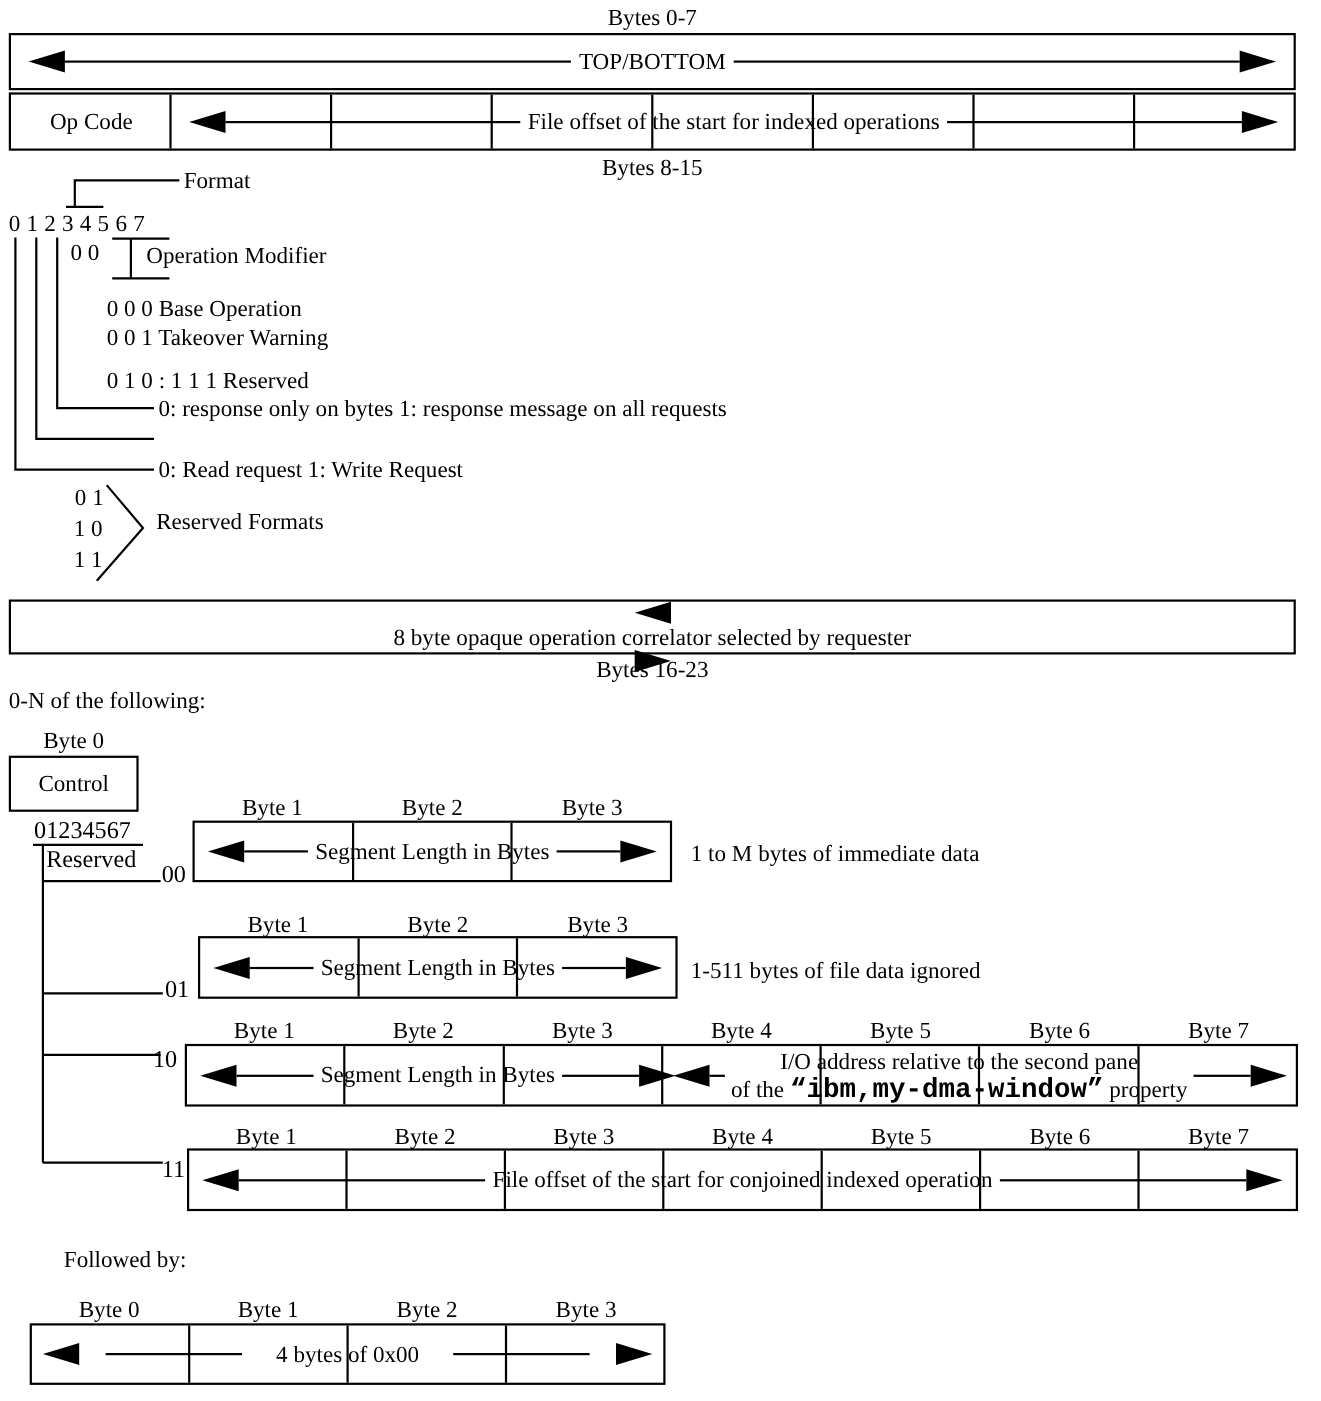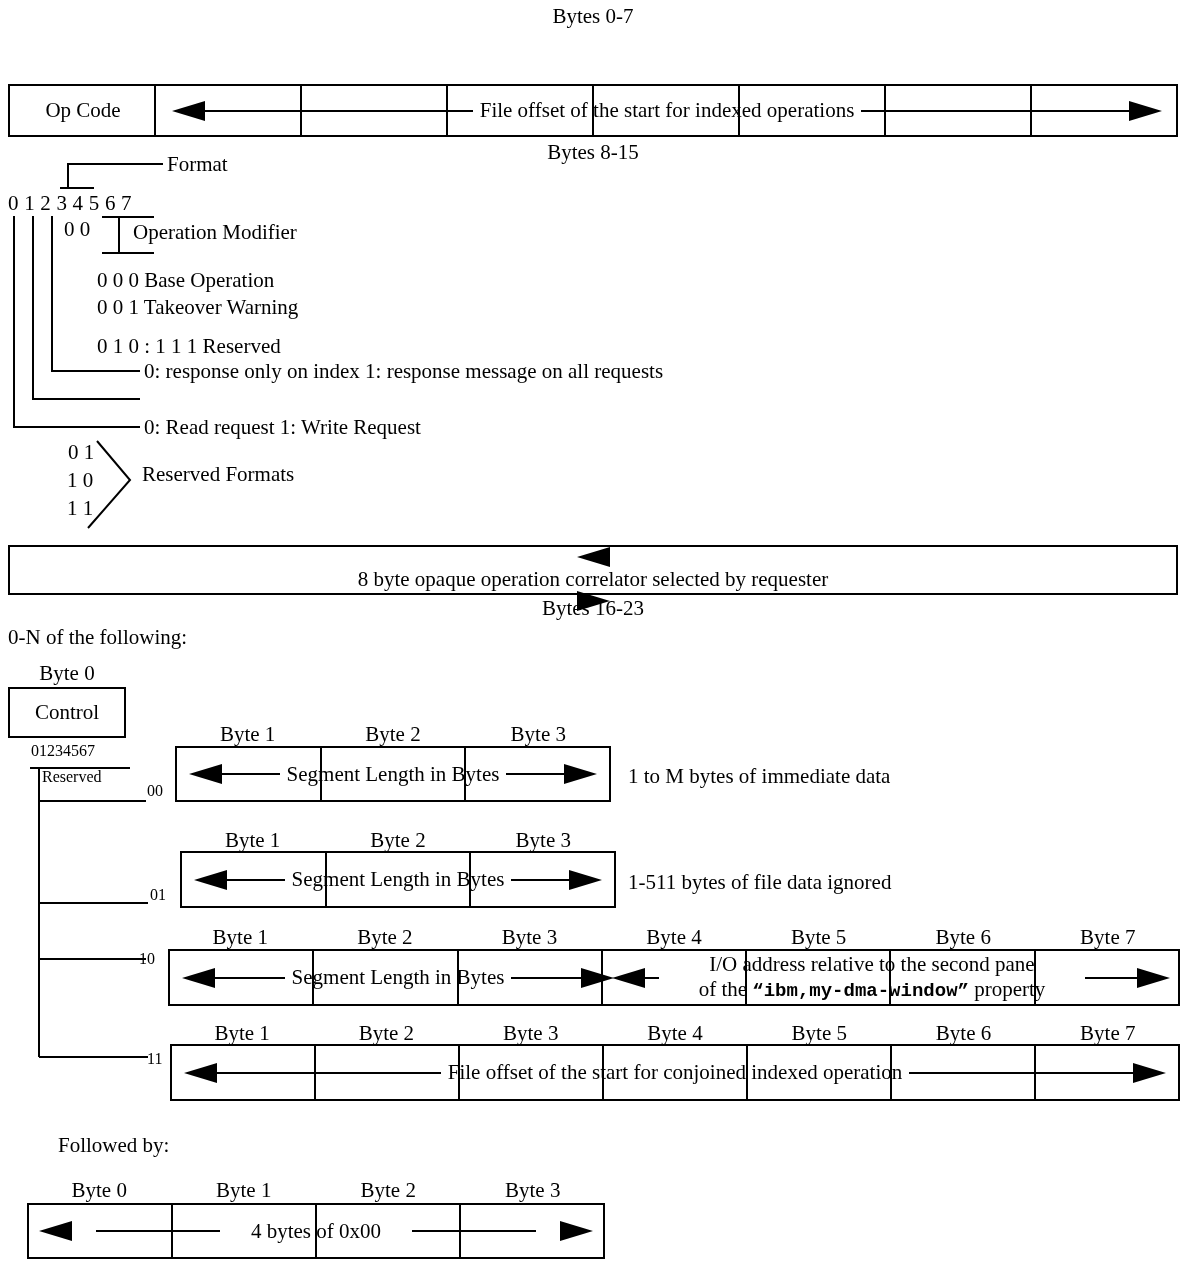--- a/index.html
+++ b/index.html
@@ -3,36 +3,36 @@
 <meta charset="utf-8">
 <style>
   html,body { margin:0; padding:0; background:#fff; }
   .canvas {
     position:relative; width:1201px; height:1274px; background:#fff;
     font-family:"Liberation Serif","DejaVu Serif",serif; color:#000;
     font-size:21px; line-height:1.15; overflow:hidden;
   }
   .t { position:absolute; white-space:nowrap; }
   .ctr { left:0; width:1186px; text-align:center; }
-  .sm { font-size:16px; }
+  .sm { font-size:22px; }
   .box { position:absolute; border:2px solid #000; }
   .cells { position:absolute; top:0; left:0; right:0; bottom:0; display:flex; }
   .cell { flex:1 1 0; border-right:2px solid #000; }
   .cell:last-child { border-right:0; }
   .ov { position:absolute; top:0; bottom:0; left:0; right:0; display:flex; align-items:center; }
   .ah-l { width:0; height:0; border-top:10px solid transparent; border-bottom:10px solid transparent; border-right:33px solid #000; flex:none; }
   .ah-r { width:0; height:0; border-top:10px solid transparent; border-bottom:10px solid transparent; border-left:33px solid #000; flex:none; }
   .shaft { height:2px; background:#000; flex:1 1 auto; min-width:6px; }
   .stub  { height:2px; background:#000; flex:0 0 14px; }
   .rshaft{ height:2px; background:#000; flex:0 0 52px; }
   .lbl { flex:none; padding:0 7px; white-space:nowrap; }
   .hdrs { position:absolute; display:flex; }
   .hdrs span { flex:1 1 0; text-align:center; white-space:nowrap; }
   .iocol { flex:1 1 auto; display:flex; flex-direction:column; align-items:center; justify-content:center; line-height:25px; white-space:nowrap; }
-  .mono { font-family:"Liberation Mono","DejaVu Sans Mono",monospace; font-weight:bold; font-size:19px; }
+  .mono { font-family:"Liberation Mono","DejaVu Sans Mono",monospace; font-weight:bold; font-size:25px; }
   .digits { letter-spacing:0.2px; }
   svg.wires { position:absolute; left:0; top:0; pointer-events:none; }
 </style>
 </head>
 <body>
 
 <div class="canvas">
 
   <svg class="wires" width="1201" height="1274" viewBox="0 0 1201 1274">
     <g stroke="#000" stroke-width="2" fill="none">
@@ -41,20 +41,29 @@
       <path d="M33,216 V399 H140"></path>
       <path d="M52,216 V371 H140"></path>
       <path d="M102,217 H154 M119,217 V253 M102,253 H154"></path>
       <path d="M97,441 L130,480 L88,528"></path>
       <path d="M30,768 H130 M39,768 V1057 M39,801 H146 M39,903 H148 M39,959 H146 M39,1057 H148"></path>
     </g>
   </svg>
 
   <div class="t ctr" style="top:4px;">Bytes 0-7</div>
 
+  <div class="box" style="left:8px; top:30px; width:1166px; height:48px;">
+    <div class="ov" style="padding:0 16px;">
+      <span class="ah-l"></span>
+      <span class="shaft"></span>
+      <span class="lbl">TOP/BOTTOM</span>
+      <span class="shaft"></span>
+      <span class="ah-r"></span>
+    </div>
+  </div>
 
   <div class="box" style="left:8px; top:84px; width:1166px; height:49px;">
     <div class="cells">
       <div class="cell"></div>
       <div class="cell"></div>
       <div class="cell"></div>
       <div class="cell"></div>
       <div class="cell"></div>
       <div class="cell"></div>
       <div class="cell"></div>
@@ -76,21 +85,21 @@
 
   <div class="t" style="left:167px; top:152px;">Format</div>
   <div class="t digits" style="left:8px; top:191px;">0 1 2 3 4 5 6 7</div>
   <div class="t" style="left:64px; top:217px;">0 0</div>
   <div class="t" style="left:133px; top:220px;">Operation Modifier</div>
 
   <div class="t" style="left:97px; top:268px;">0 0 0 Base Operation</div>
   <div class="t" style="left:97px; top:295px;">0 0 1 Takeover Warning</div>
   <div class="t" style="left:97px; top:334px;">0 1 0 : 1 1 1 Reserved</div>
 
-  <div class="t" style="left:144px; top:359px;">0: response only on index 1: response message on all requests</div>
+  <div class="t" style="left:144px; top:359px;">0: response only on bytes 1: response message on all requests</div>
   <div class="t" style="left:144px; top:415px;">0: Read request 1: Write Request</div>
 
   <div class="t" style="left:68px; top:440px;">0 1</div>
   <div class="t" style="left:67px; top:468px;">1 0</div>
   <div class="t" style="left:67px; top:496px;">1 1</div>
   <div class="t" style="left:142px; top:462px;">Reserved Formats</div>
 
   <div class="box" style="left:8px; top:545px; width:1166px; height:46px;">
     <div class="ov" style="padding:0 16px;flex-direction:column;">
       <span class="ah-l"></span>

